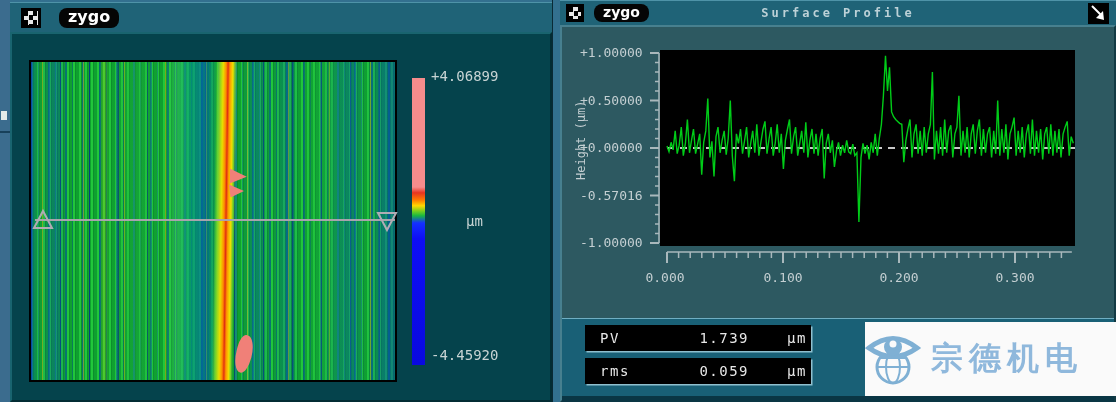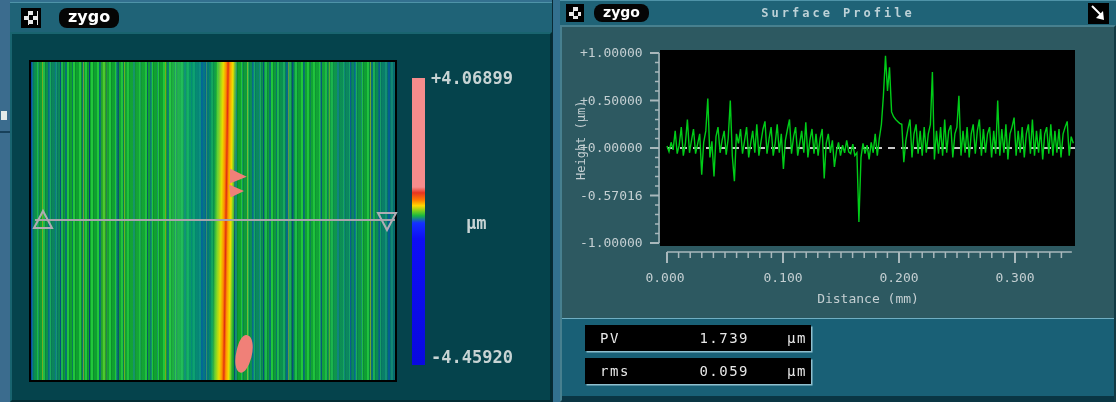--- a/index.html
+++ b/index.html
@@ -59,21 +59,21 @@
       rgba(135,215,45,0.75) 90%, rgba(0,0,0,0) 100%);
     transform:skewX(-0.8deg); }
   .blob { background:#F08078; }
   #blob-a1 { left:54.6%; top:33.5%; width:17px; height:15px; clip-path:polygon(0 0,100% 55%,0 100%); }
   #blob-a2 { left:54.4%; top:38.5%; width:15px; height:13px; clip-path:polygon(0 0,100% 50%,10% 100%); }
   #blob-b  { left:56.2%; top:86%; width:16px; height:38px; border-radius:40% 60% 50% 60%; transform:rotate(14deg); }
   #slice-overlay { left:0; top:0; width:368px; height:322px; }
 
   
   #colorbar { left:402px; top:76px; width:13px; height:287px; }
-  .cb-label { position:absolute; color:#C8D4D4; font-size:17px; white-space:nowrap;font-weight:bold; }
+  .cb-label { position:absolute; color:#C8D4D4; font-size:14px; white-space:nowrap; }
   #cb-max { left:421px; top:66px; }
   #cb-unit { left:456px; top:211px; }
   #cb-min { left:421px; top:345px; }
 
   
   #win-profile { left:560px; top:0; width:556px; height:402px; background:#1F6377; }
   #win-profile .titlebar { height:25px; }
   #win-profile .menu-btn { width:18px; height:18px; margin-left:6px; }
   #win-profile .zygo-badge { margin-left:10px; font-size:14px; }
   #title-text { position:absolute; left:0; right:0; text-align:center; color:#BCD1D7;
@@ -232,29 +232,40 @@
       <line x1="355.0000000000001" y1="2" x2="355.0000000000001" y2="13" stroke="#A9B8BC" stroke-width="2"></line>
       <line x1="366.60000000000014" y1="2" x2="366.60000000000014" y2="8" stroke="#A9B8BC" stroke-width="1.5"></line>
       <line x1="378.20000000000016" y1="2" x2="378.20000000000016" y2="8" stroke="#A9B8BC" stroke-width="1.5"></line>
       <line x1="389.8000000000001" y1="2" x2="389.8000000000001" y2="8" stroke="#A9B8BC" stroke-width="1.5"></line>
       <line x1="401.40000000000015" y1="2" x2="401.40000000000015" y2="8" stroke="#A9B8BC" stroke-width="1.5"></line>
     </svg>
   <div class="xtick" style="left:77px">0.000</div>
   <div class="xtick" style="left:195px">0.100</div>
   <div class="xtick" style="left:311px">0.200</div>
   <div class="xtick" style="left:427px">0.300</div>
-  <div id="xlabel" class="abs">Distance (mm)</div>
 
   <div id="results" class="abs">
     <div class="result-box" style="top:6px">
       <span class="result-name">PV</span>
       <span class="result-value">1.739</span>
       <span class="result-unit">µm</span>
     </div>
     <div class="result-box" style="top:39px">
       <span class="result-name">rms</span>
       <span class="result-value">0.059</span>
       <span class="result-unit">µm</span>
     </div>
   </div>
   <div id="bottom-strip" class="abs"></div>
 
+  <div id="watermark" class="abs">
+    <svg width="62" height="64" viewBox="0 0 62 64">
+      <circle cx="28" cy="40" r="16" fill="none" stroke="#7FB0D4" stroke-width="3"></circle>
+      <ellipse cx="28" cy="40" rx="7" ry="16" fill="none" stroke="#7FB0D4" stroke-width="2"></ellipse>
+      <line x1="12" y1="40" x2="44" y2="40" stroke="#7FB0D4" stroke-width="2"></line>
+      <line x1="14" y1="31" x2="42" y2="31" stroke="#7FB0D4" stroke-width="2"></line>
+      <path d="M4,21 Q28,2 52,21 Q28,38 4,21 Z" fill="#FAFAFA" stroke="#7FB0D4" stroke-width="5"></path>
+      <circle cx="28" cy="20" r="9" fill="#7FB0D4"></circle>
+      <circle cx="28" cy="17" r="3.5" fill="#FAFAFA"></circle>
+    </svg>
+    <span id="wm-text">宗德机电</span>
+  </div>
 </div>
 
 </body></html>

